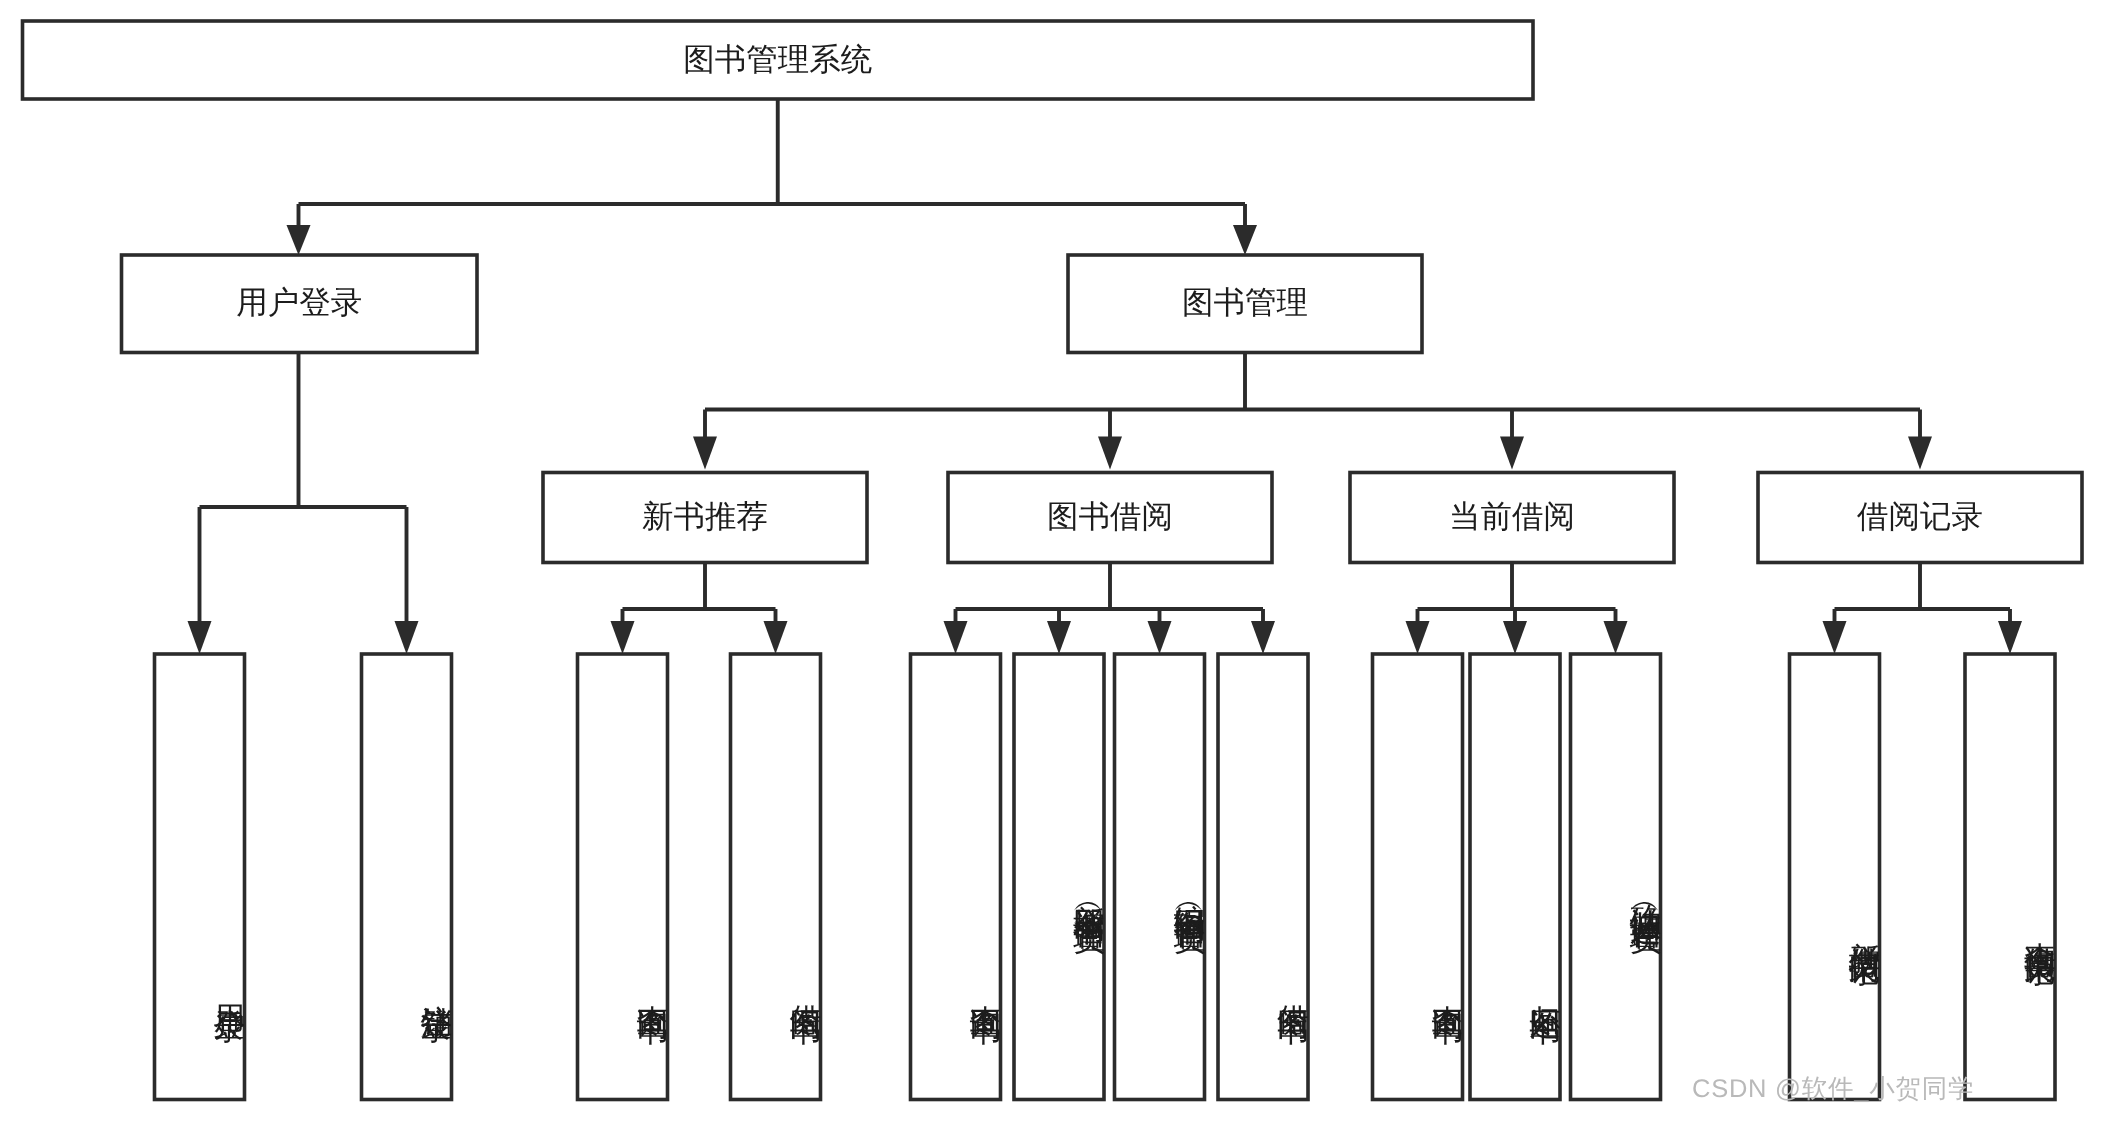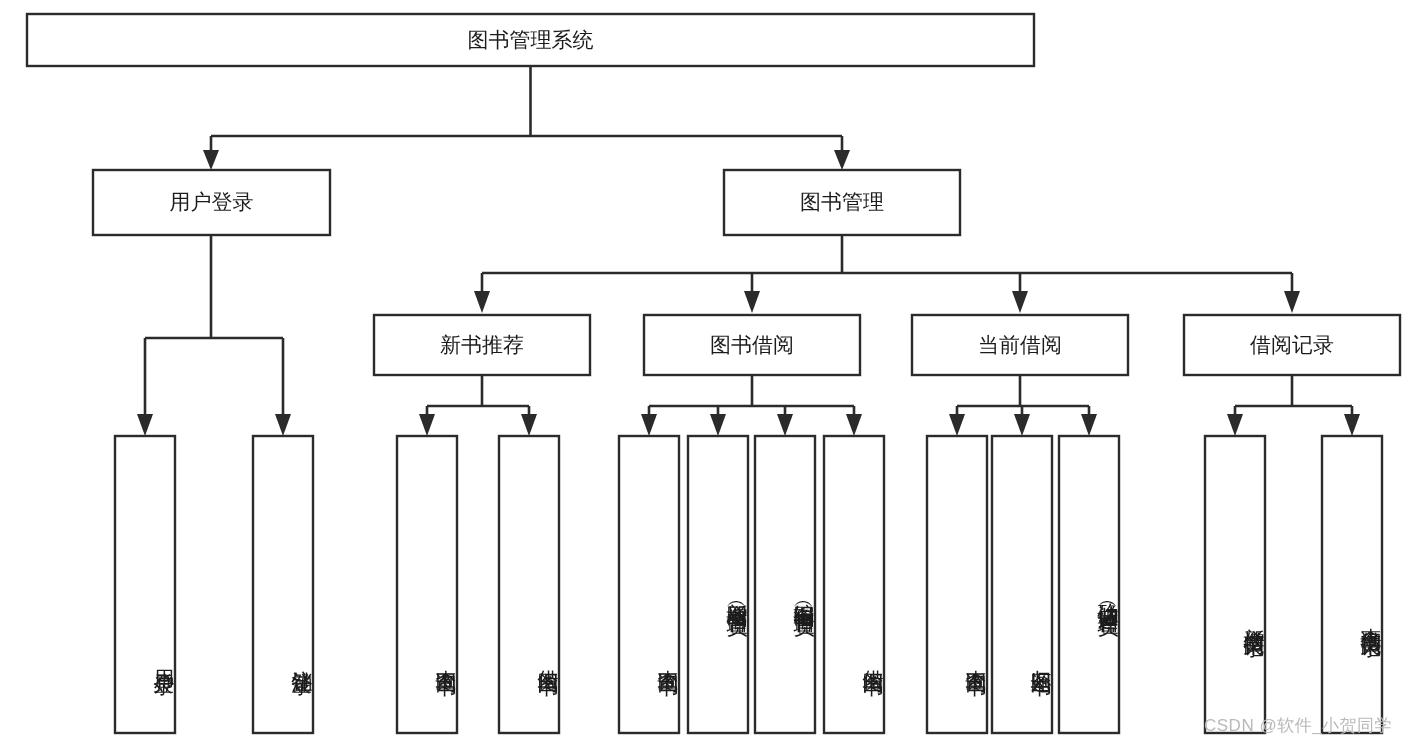--- a/index.html
+++ b/index.html
@@ -12,21 +12,20 @@
     width: 1405px;
     height: 747px;
     font-family: "Liberation Sans", "DejaVu Sans", sans-serif;
     overflow: hidden;
     position: relative;
   }
   #diagram-root {
     position: relative;
     width: 1219px;
     height: 747px;
-    margin-left: 12px;
   }
   svg.flow-svg {
     position: absolute;
     left: 0;
     top: 0;
     width: 1405px;
     height: 747px;
     display: block;
   }
   .node-box {
@@ -208,15 +207,15 @@
   <div class="leaf-label-v" style="left:743px; top:436px; width:60px; height:297px; padding-top:10px;">编辑图书（管理员）</div>
   <div class="leaf-label-v" style="left:812px; top:436px; width:60px; height:297px; padding-top:72px;">借阅图书</div>
 
   <div class="leaf-label-v" style="left:915px; top:436px; width:60px; height:297px; padding-top:72px;">查询图书</div>
   <div class="leaf-label-v" style="left:980px; top:436px; width:60px; height:297px; padding-top:72px;">归还图书</div>
   <div class="leaf-label-v" style="left:1047px; top:436px; width:60px; height:297px; padding-top:10px;">确认归还（管理员）</div>
 
   <div class="leaf-label-v" style="left:1193px; top:436px; width:60px; height:297px; padding-top:32px;">新增借阅记录</div>
   <div class="leaf-label-v" style="left:1310px; top:436px; width:60px; height:297px; padding-top:32px;">查询借阅记录</div>
 
-  <div class="watermark" style="left:1192px; top:714px;">CSDN @软件_小贺同学</div>
+  <div class="watermark" style="left:1128px; top:714px;">CSDN @软件_小贺同学</div>
 
 </div>
 
 </body></html>

